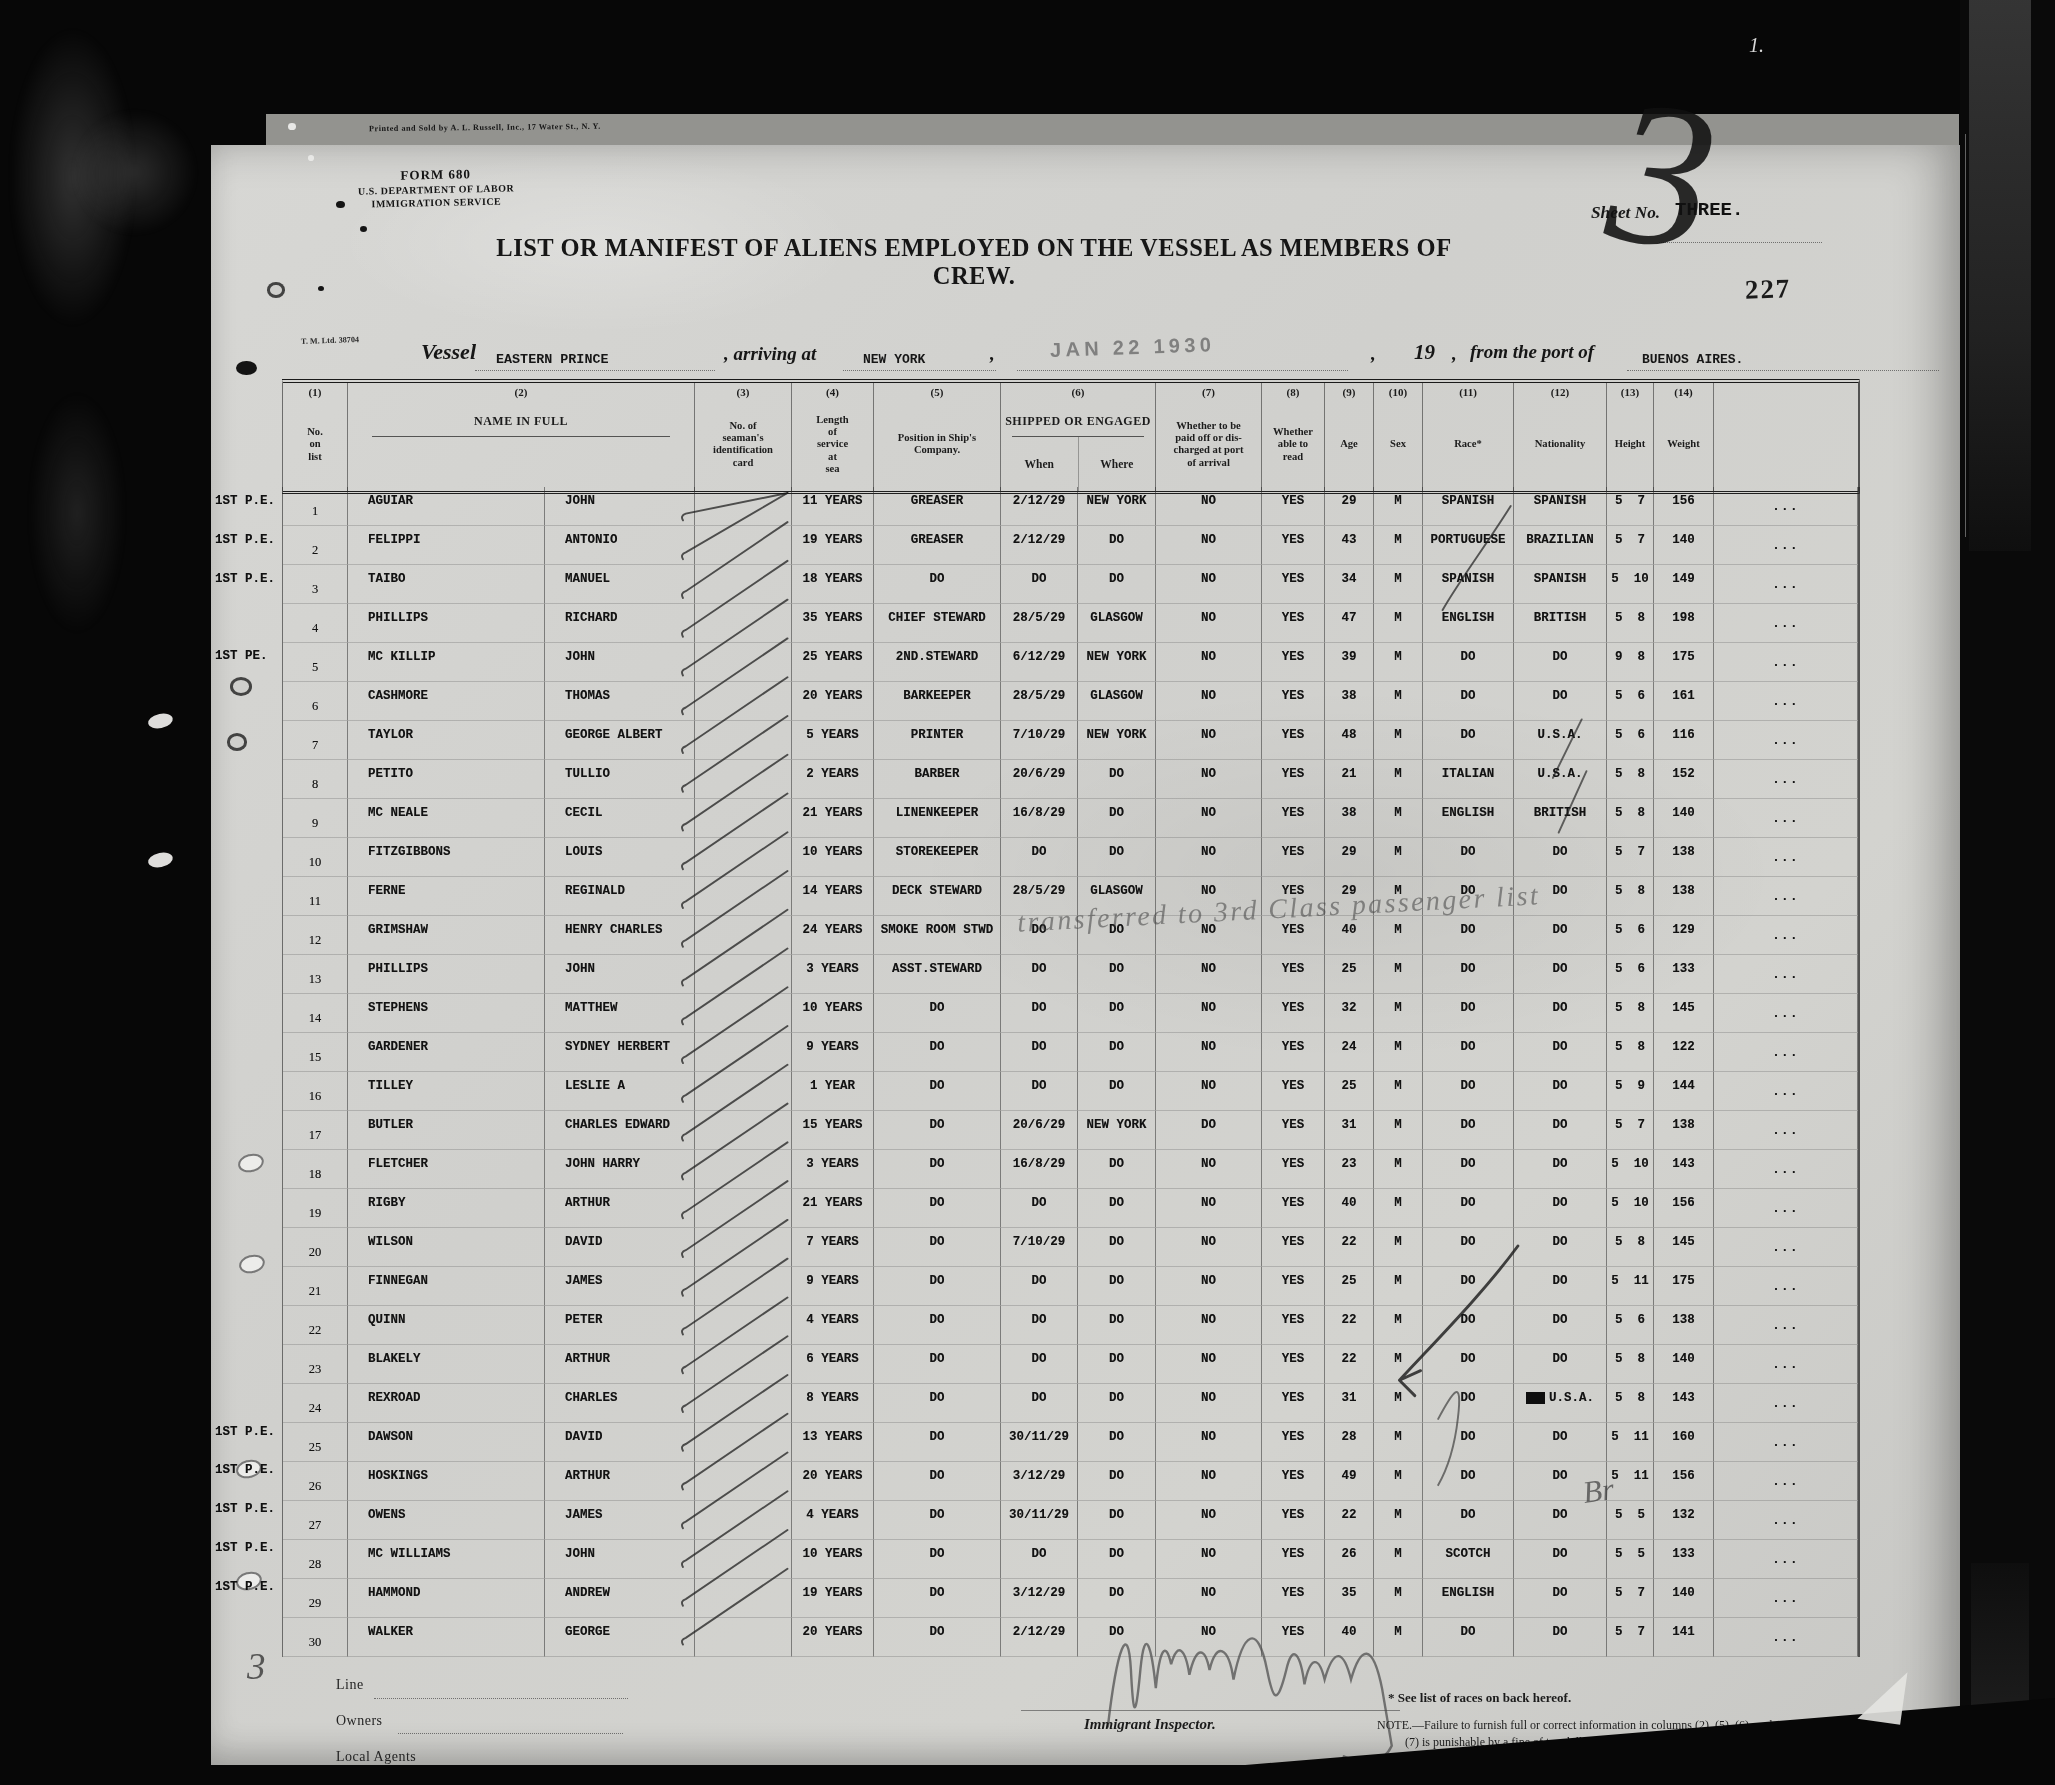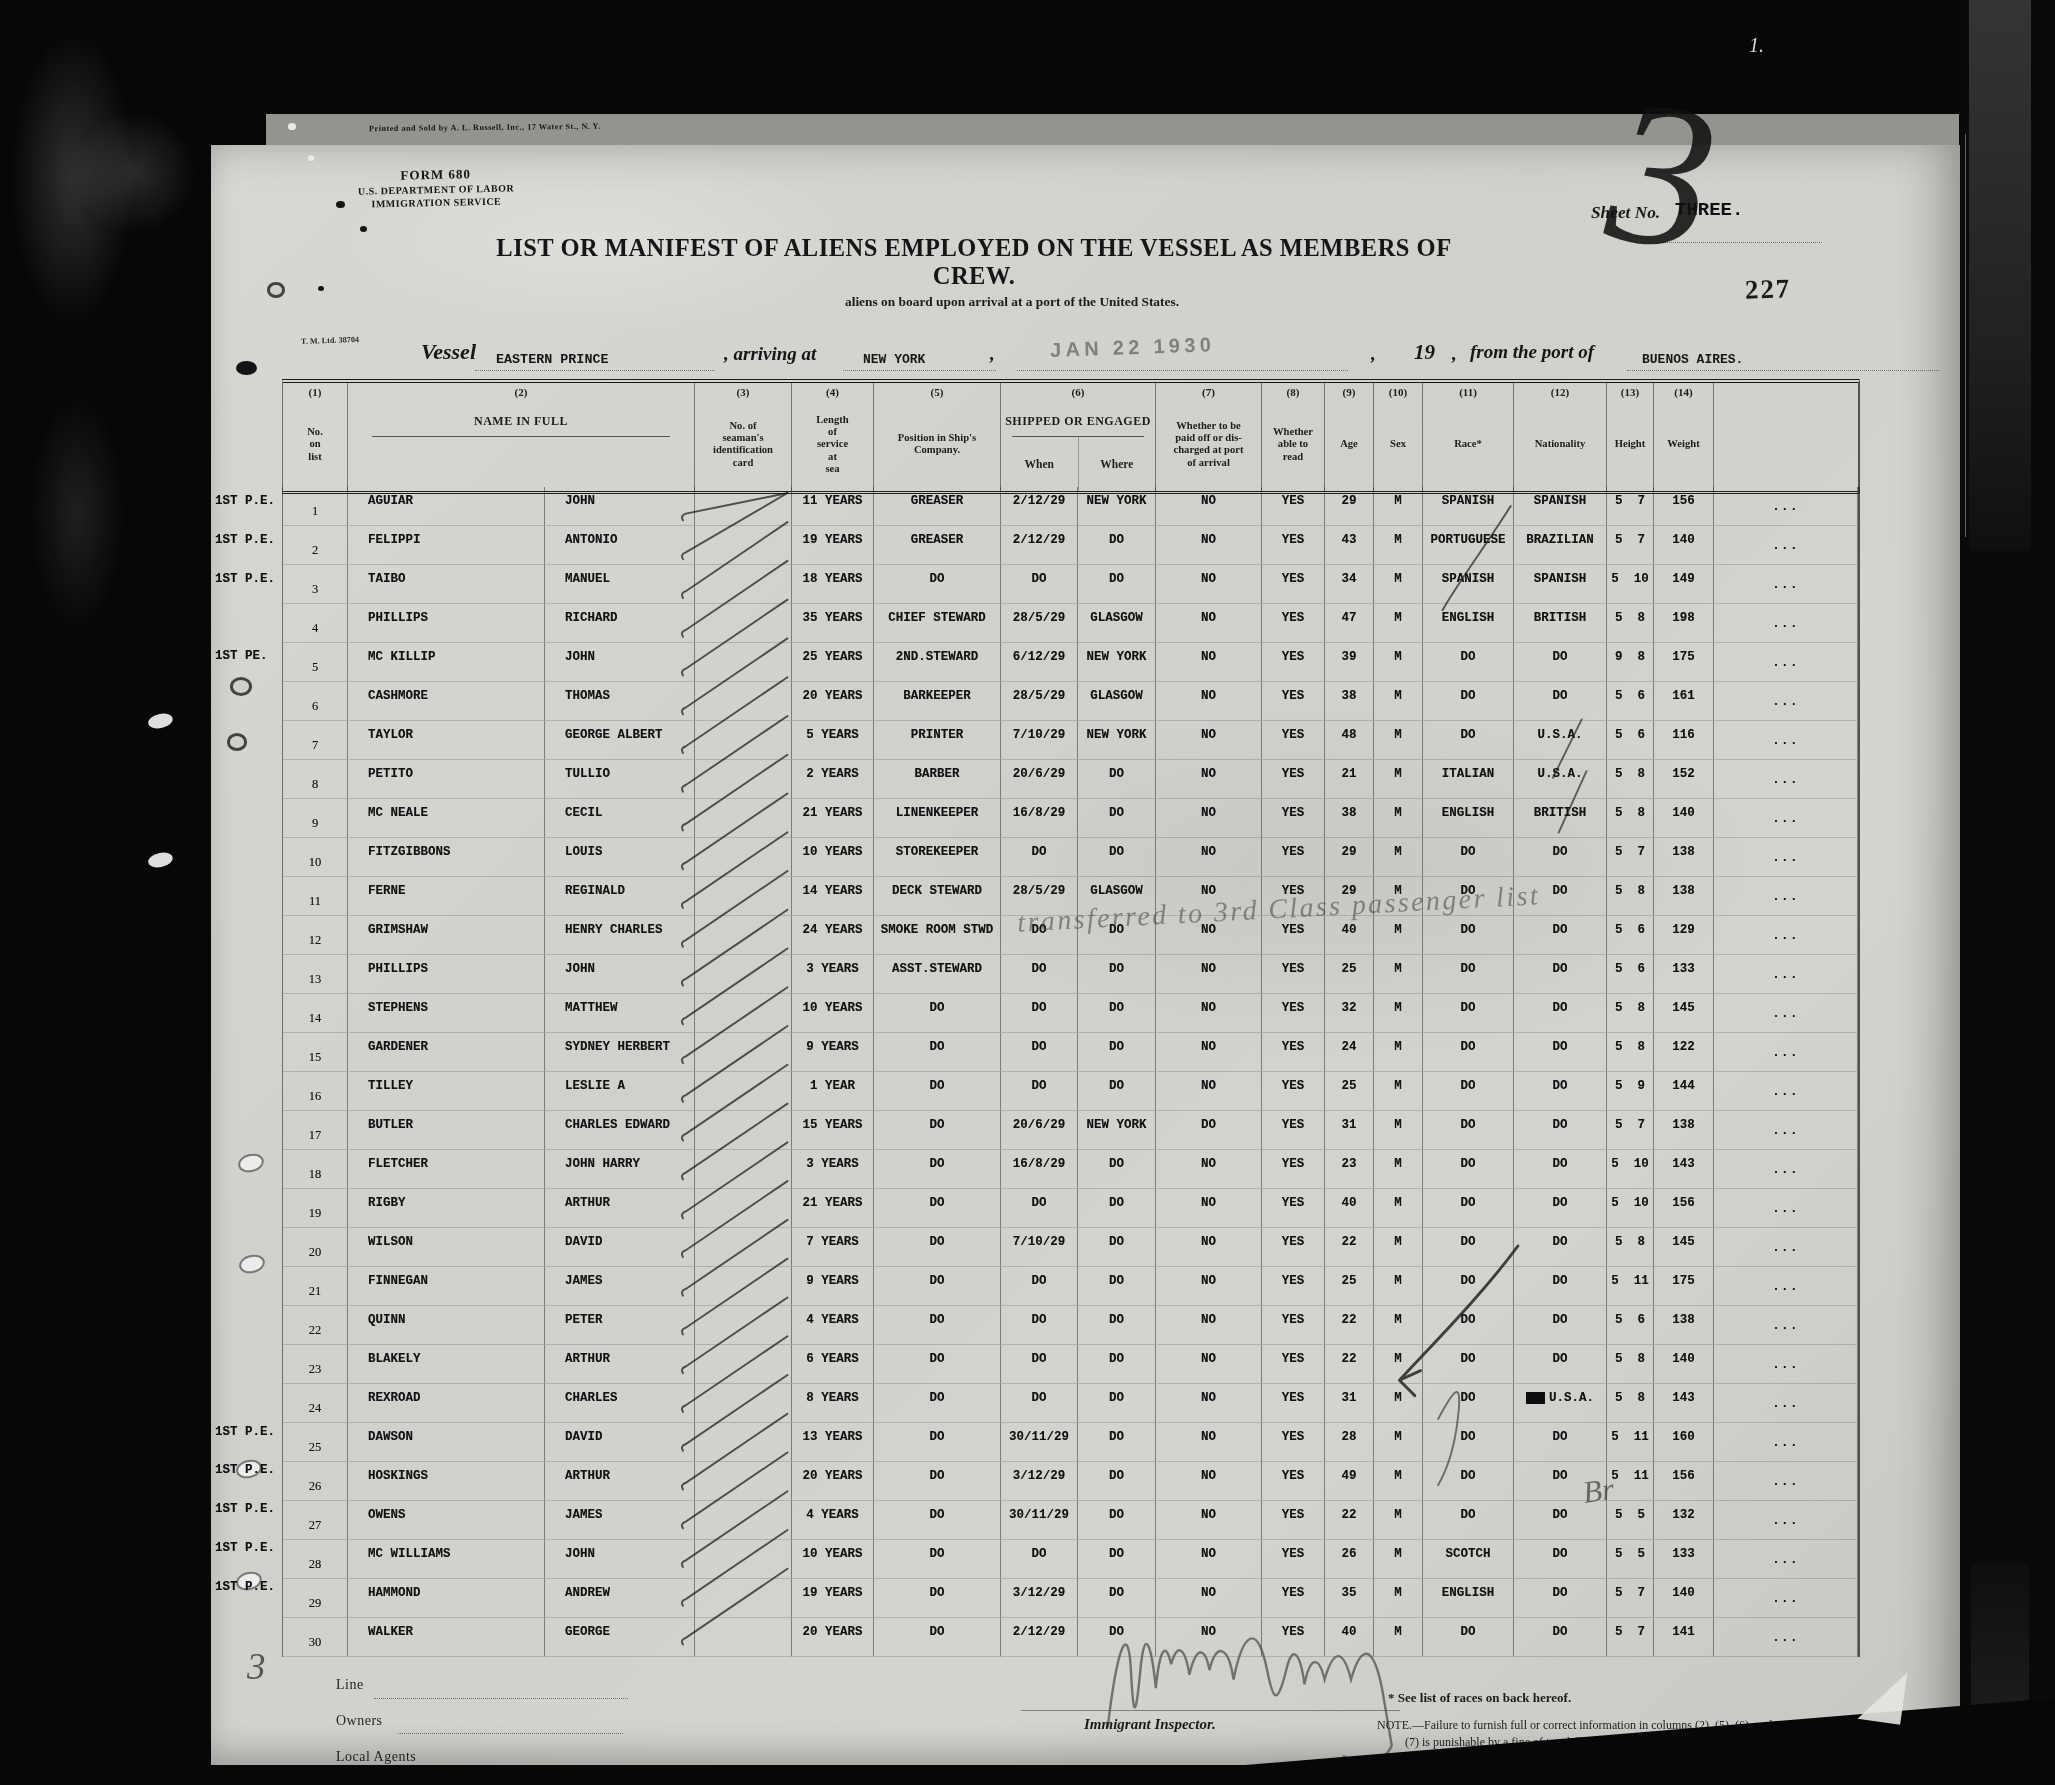--- a/index.html
+++ b/index.html
@@ -153,21 +153,20 @@
   <div class="dot hole-paper" style="left:239px;top:1255px;"></div>
   <div class="dot hole-paper" style="left:236px;top:1460px;"></div>
   <div class="dot hole-paper" style="left:236px;top:1572px;"></div>
 
   <div class="form-block">
     <div class="form-l1">FORM 680</div>
     <div class="form-l2">U.S. DEPARTMENT OF LABOR</div>
     <div class="form-l3">IMMIGRATION SERVICE</div>
   </div>
   <div class="doc-title">LIST OR MANIFEST OF ALIENS EMPLOYED ON THE VESSEL AS MEMBERS OF CREW.</div>
-  <div class="subtitle sub2">aliens on board upon arrival at a port of the United States.</div>
   <div class="sheet-label">Sheet No.</div>
   <div class="sheet-value">THREE.</div>
   <div class="dotline" style="left:1659px;top:242px;width:163px;"></div>
   <div class="sheet-hand">3</div>
   <div class="page-stamp">227</div>
   <div class="corner-mark">1.</div>
   <div class="plate-note">T. M. Ltd.  38704</div>
 
   <div class="vline vessel-label">Vessel</div>
   <div class="vline vessel-name">EASTERN PRINCE</div>

